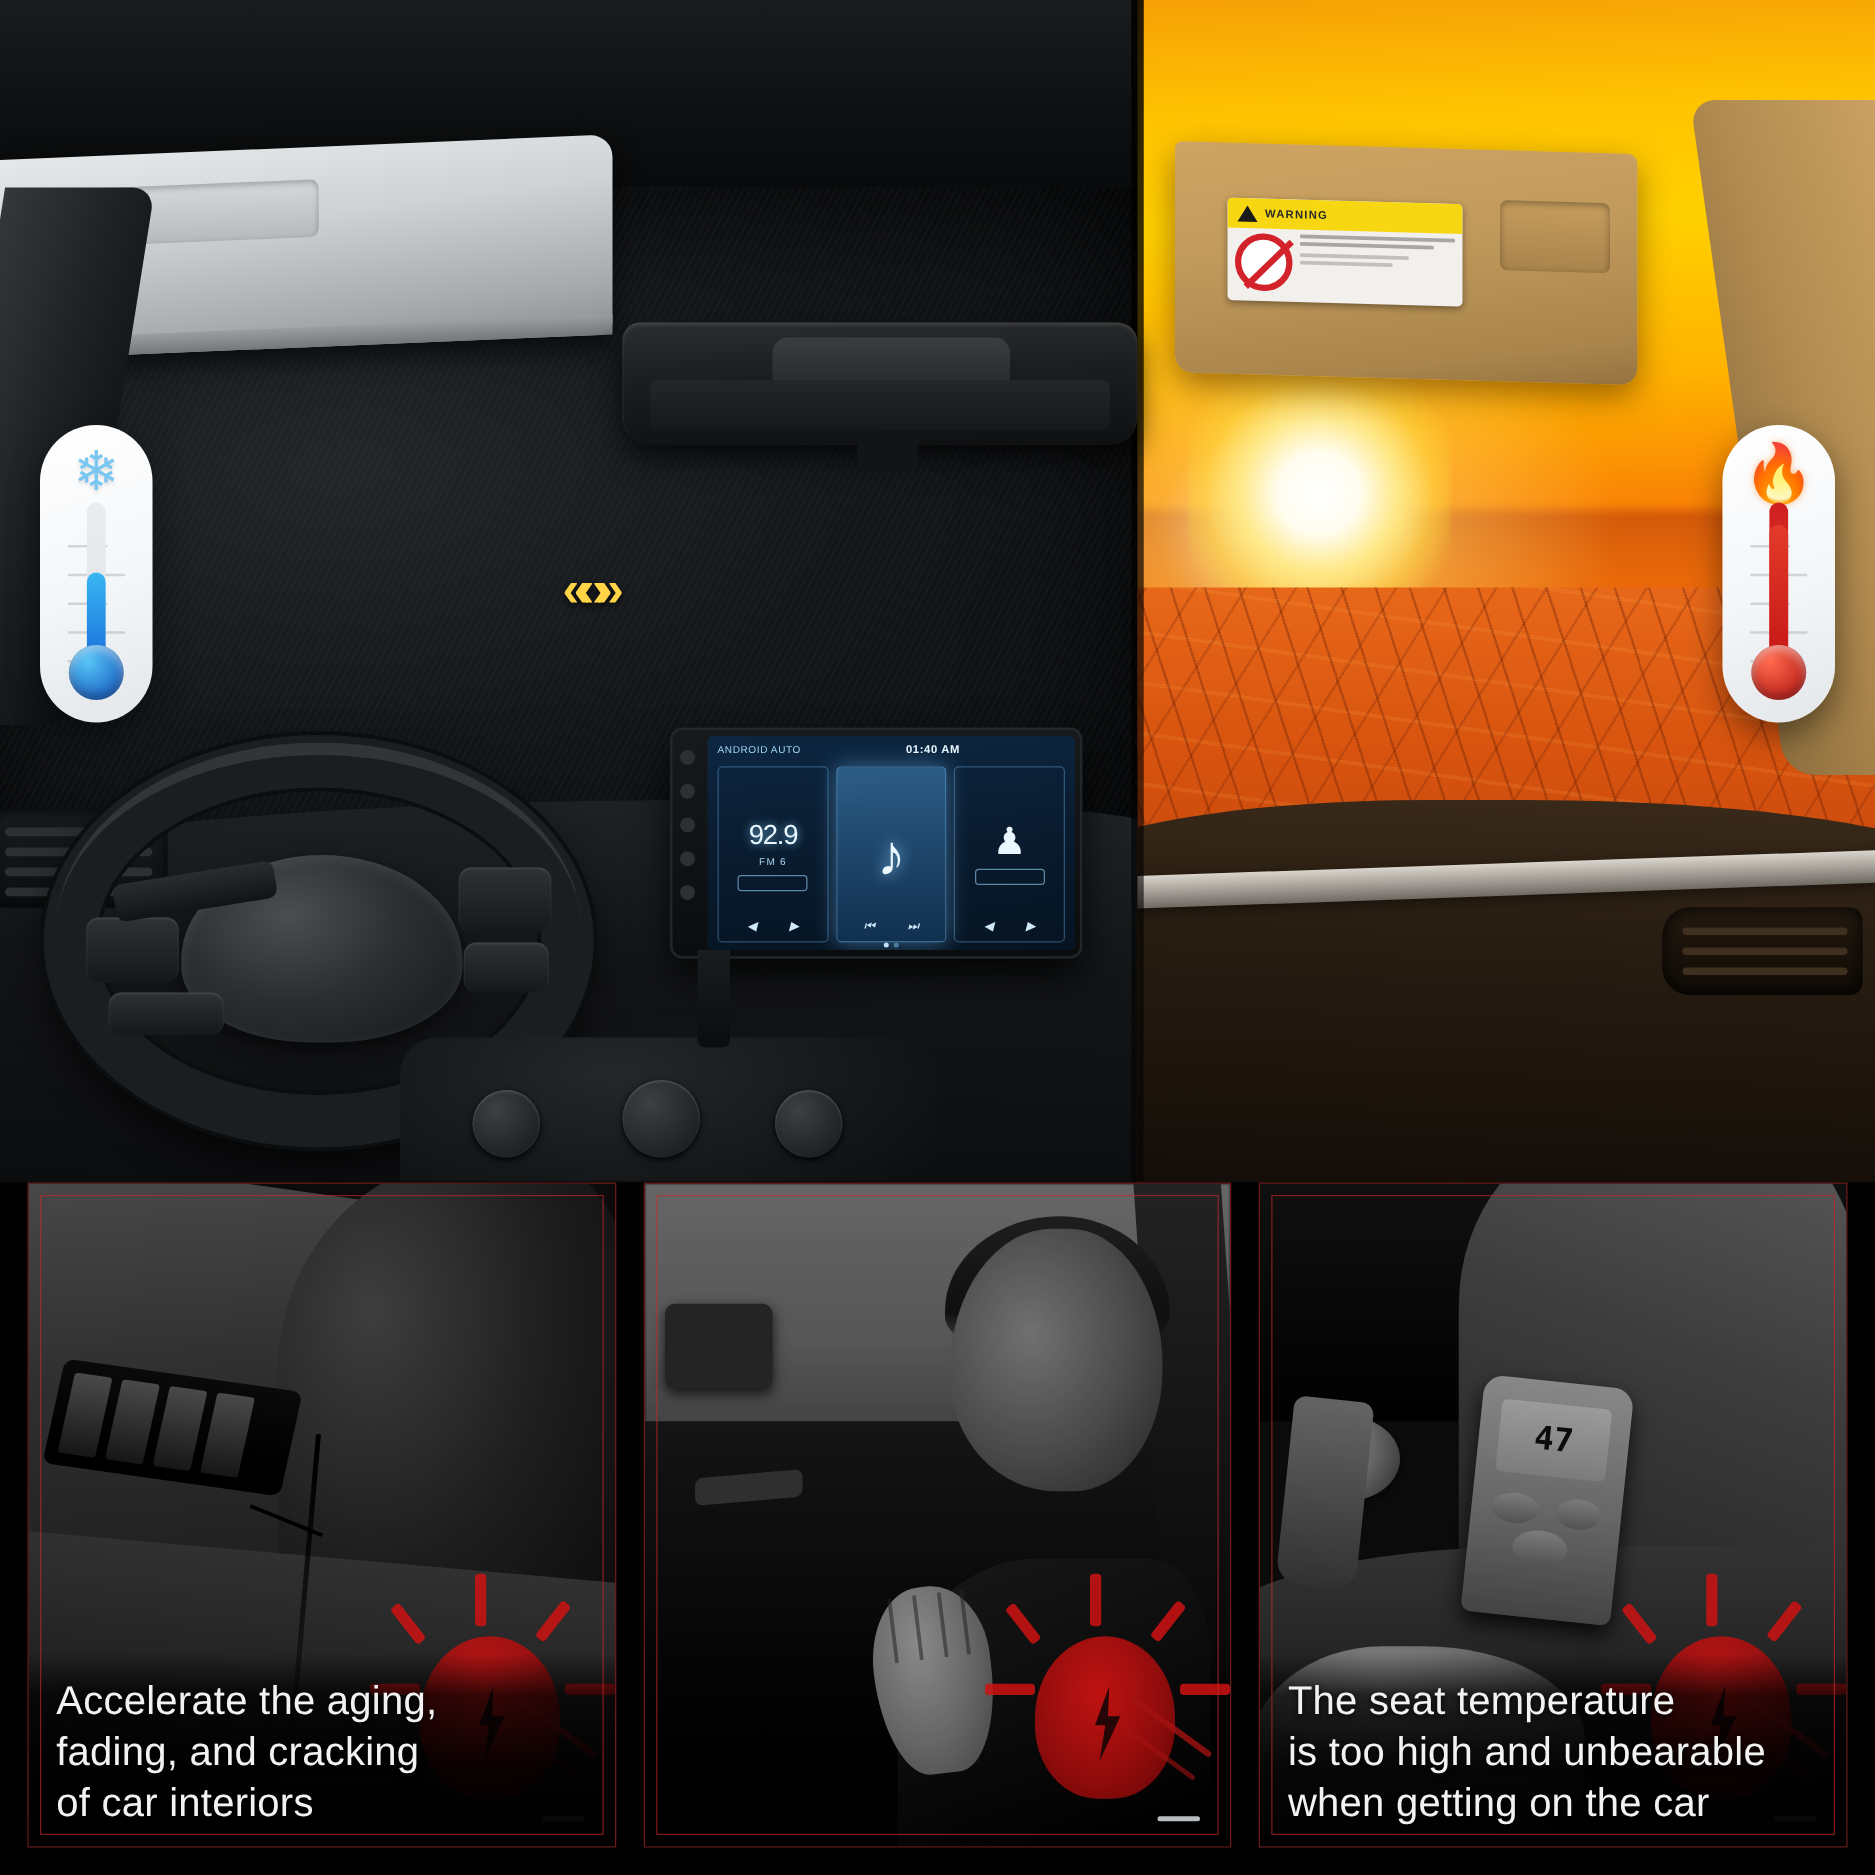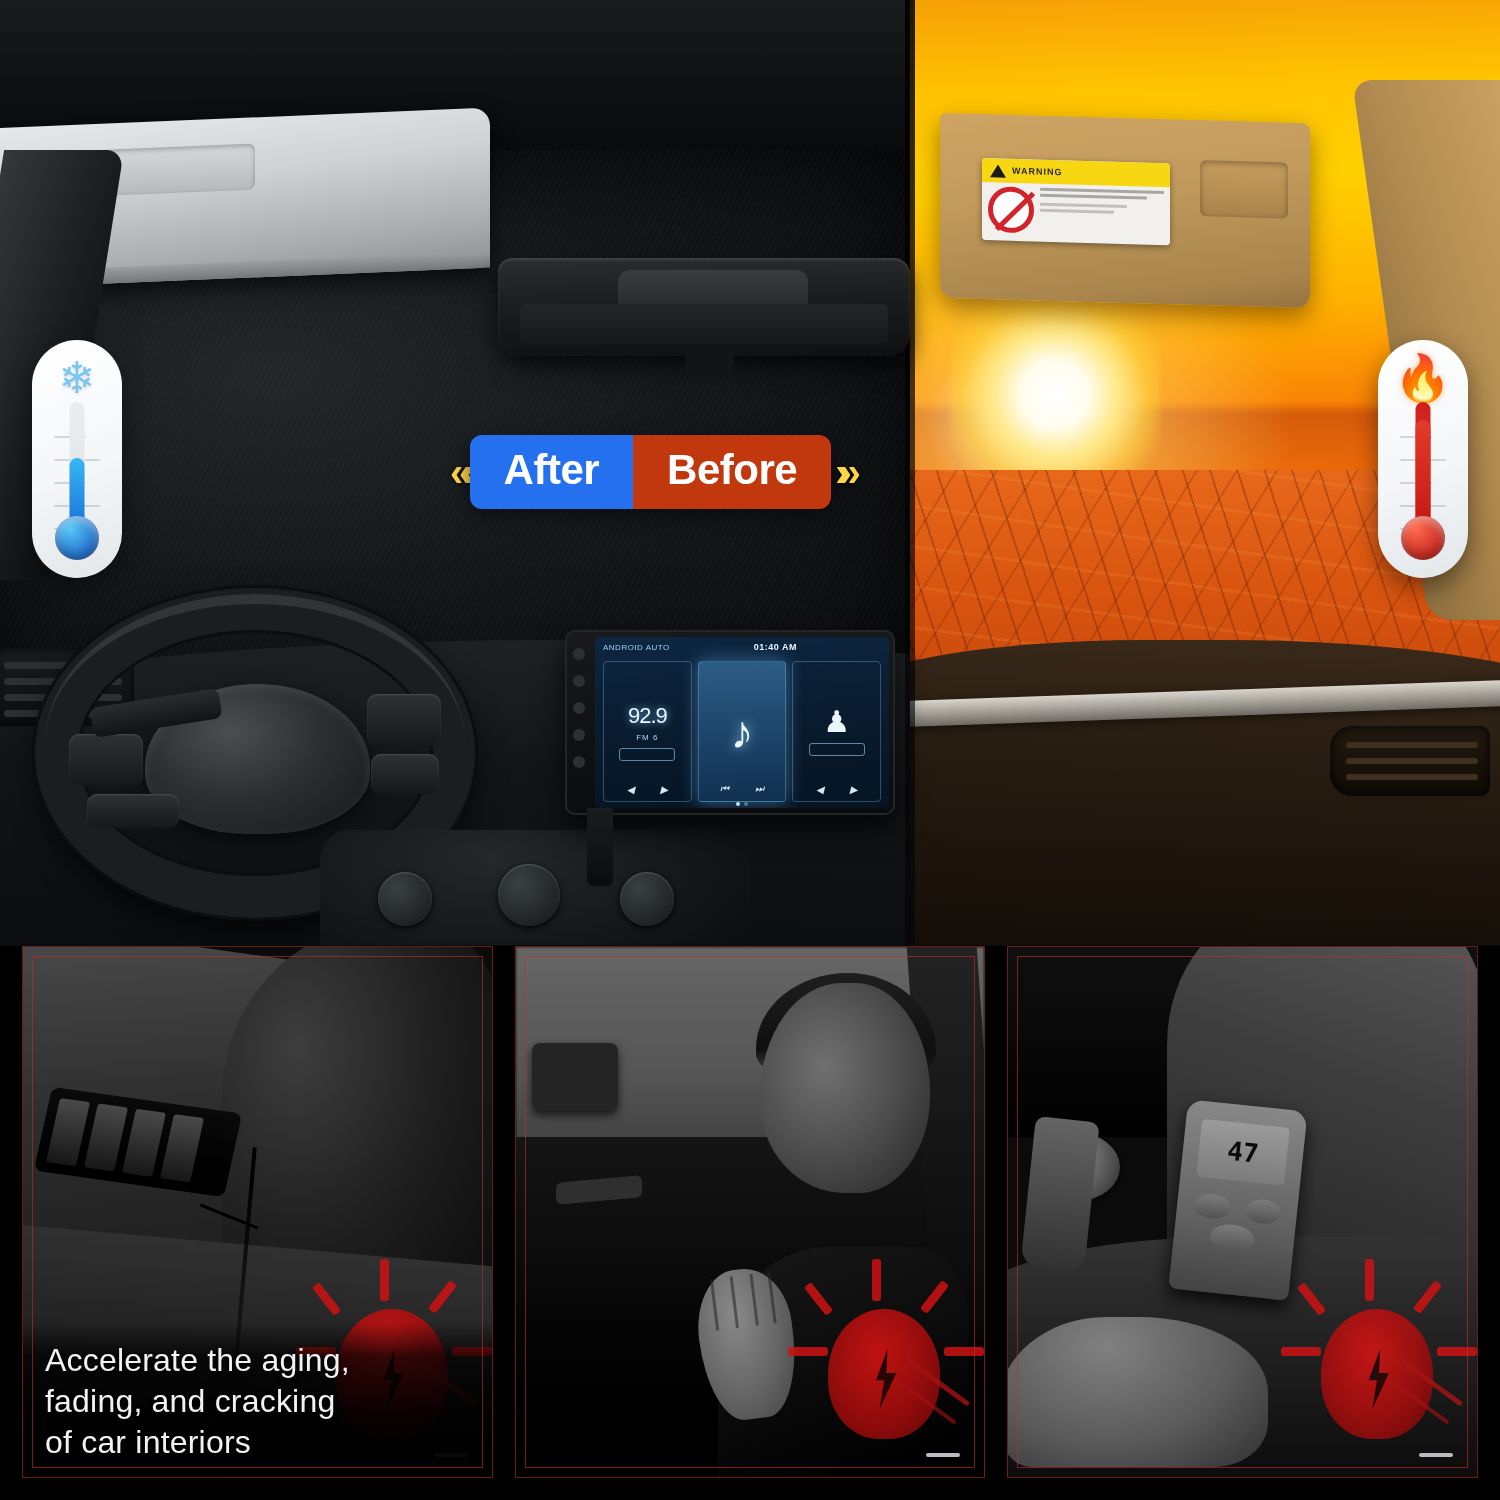--- a/index.html
+++ b/index.html
@@ -243,26 +243,25 @@
   }
   
   .seam {
     position:absolute; left:905px; top:0; width:10px; height:945px;
     background:linear-gradient(180deg, rgba(0,0,0,.85), rgba(0,0,0,.5));
     z-index:5;
   }
 
   
   .head-unit {
-    position:absolute; left:565px; top:582px; width:330px; height:185px;
+    position:absolute; left:536px; top:582px; width:330px; height:185px;
     background:linear-gradient(180deg,#17191b,#0b0c0d);
     border-radius:10px; padding:7px 6px 7px 30px;
     box-shadow:0 14px 30px rgba(0,0,0,.8), inset 0 0 0 2px #232629;
     z-index:8;
-    margin-top:48px;
   }
   .hu-side { position:absolute; left:8px; top:18px; width:16px; display:flex; flex-direction:column; gap:15px; }
   .hu-side b { display:block; width:12px; height:12px; border-radius:50%; background:#2b3033; }
   .hu-screen {
     width:100%; height:100%; border-radius:4px; position:relative; overflow:hidden;
     background:linear-gradient(175deg,#0d2742 0%,#0a1c30 45%,#061422 100%);
   }
   .hu-top {
     height:20px; display:flex; align-items:center; justify-content:space-between;
     padding:0 8px; color:#9fd3f5; font-size:8px; letter-spacing:.5px;
@@ -642,24 +641,20 @@
           <i></i>
           <i></i>
         </span>
       <span class="th-stem"></span>
       <span class="th-fill"></span>
       <span class="th-bulb"></span>
     </div>
 
     <div class="ab-wrap">
       <span class="chev left">«‹</span>
-      <span class="ab-btns">
-        <span class="ab-btn ab-after">After</span>
-        <span class="ab-btn ab-before">Before</span>
-      </span>
       <span class="chev right">›»</span>
     </div>
   </div>
 
 
 
   <div class="panels">
 
     <div class="panel">
       <div class="pimg">
@@ -743,16 +738,17 @@
           <span class="wm-ray r2"></span>
           <span class="wm-ray r3"></span>
         <span class="wm-ray r4"></span>
           <span class="wm-ray r5"></span>
         <span class="wm-sun"></span>
           <span class="wm-bolt"></span>
         <span class="wm-streak"></span>
           <span class="wm-streak2"></span>
       </div>
       <div class="panel-frame"></div>
+      <div class="cap">The seat temperature<br>is too high and unbearable<br>when getting on the car</div>
       <div class="cap-underscore"></div>
     </div>
   </div>
 </div>
 
 </body></html>

